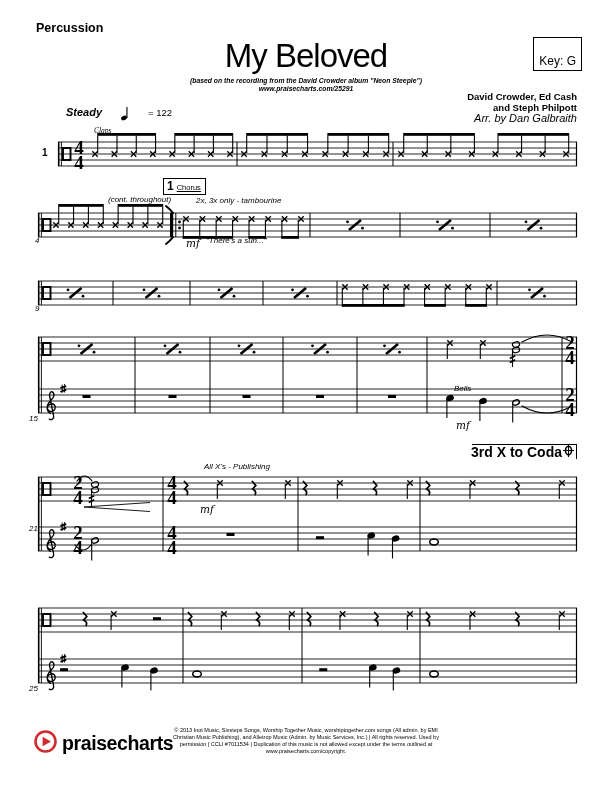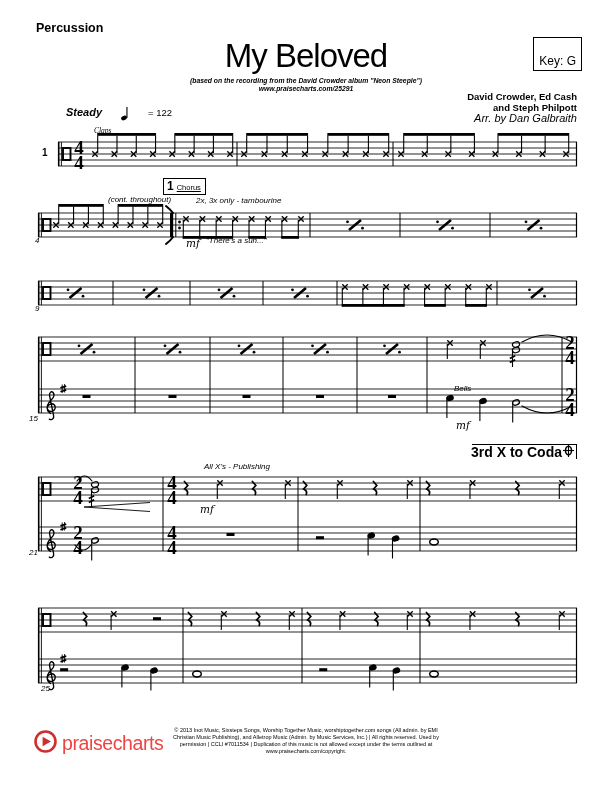--- a/index.html
+++ b/index.html
@@ -15,34 +15,34 @@
   #url{left:0;right:0;top:85px;text-align:center;font-size:6.8px;font-weight:bold;font-style:italic;}
   #composer1{right:35px;top:91px;font-size:9.5px;font-weight:bold;}
   #composer2{right:35px;top:101.5px;font-size:9.5px;font-weight:bold;}
   #arranger{right:35px;top:112px;font-size:11px;font-style:italic;}
   #tempo{left:66px;top:106px;font-size:11px;display:flex;align-items:flex-start;gap:19px;}
   #tempo .word{font-weight:bold;font-style:italic;}
   #tempo .val{font-size:9.5px;padding-top:1px;text-align:center;}
   #claps-label{left:94px;top:126px;font-size:7.5px;font-family:Liberation Serif, serif;}
   #m1{left:42px;top:147px;font-size:10px;font-weight:600;font-style:normal;}
   #m4{left:35px;top:236px;} #m9{left:35px;top:304px;} #m15{left:29px;top:414px;}
-  #m21{left:29px;top:548px;text-align:center;} #m25{left:29px;top:684px;margin-left:12px;}
+  #m21{left:29px;top:524px;text-align:center;} #m25{left:29px;top:684px;}
   #rehearsal{left:163px;top:178px;border:1.6px solid #000;background:#fff;padding:0 4px 1px 3px;display:flex;align-items:baseline;gap:3px;}
   #rehearsal .num{font-size:12px;font-weight:bold;}
   #rehearsal .lbl{font-size:7.5px;text-decoration:underline;}
   #cont-label{left:108px;top:195px;}
   #tamb-label{left:196px;top:196px;}
   #sun-label{left:206px;top:236px;}
   #mf1{left:186px;top:237px;} #mf2{left:456px;top:419px;} #mf3{left:200px;top:503px;}
   #bells-label{left:454px;top:384px;}
   #allxs-label{left:204px;top:462px;}
   #coda-box{right:35px;top:444px;width:102px;height:14px;border-top:1.4px solid #000;border-right:1.4px solid #000;display:flex;justify-content:flex-end;align-items:center;gap:1px;padding-right:2px;}
   #coda-box .txt{font-size:14px;font-weight:bold;white-space:nowrap;margin-left:40px;}
   #footer-logo{left:33px;top:729px;display:flex;align-items:center;gap:4px;}
-  #brand{font-size:19.5px;font-weight:400;color:#ef4444;letter-spacing:-0.4px;}
+  #brand{font-size:19.5px;font-weight:700;color:#000000;letter-spacing:-0.4px;}
   #copyright{left:141px;top:727px;width:330px;text-align:center;font-size:5.5px;line-height:1.3;color:#000;}
   #score{left:0;top:0;}
 </style>
 </head>
 <body>
 
 <svg id="score" class="abs" width="612" height="792" viewBox="0 0 612 792">
     <line x1="58" y1="142" x2="577" y2="142" stroke="#000" stroke-width="0.85"></line>
     <line x1="58" y1="148" x2="577" y2="148" stroke="#000" stroke-width="0.85"></line>
     <line x1="58" y1="154" x2="577" y2="154" stroke="#000" stroke-width="0.85"></line>

